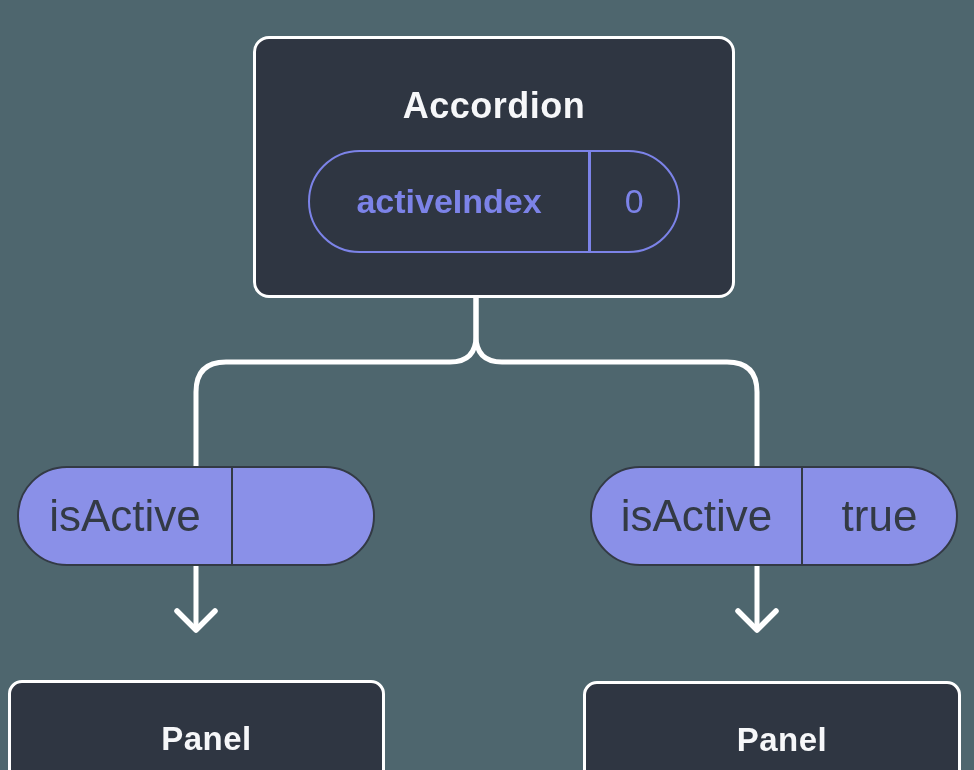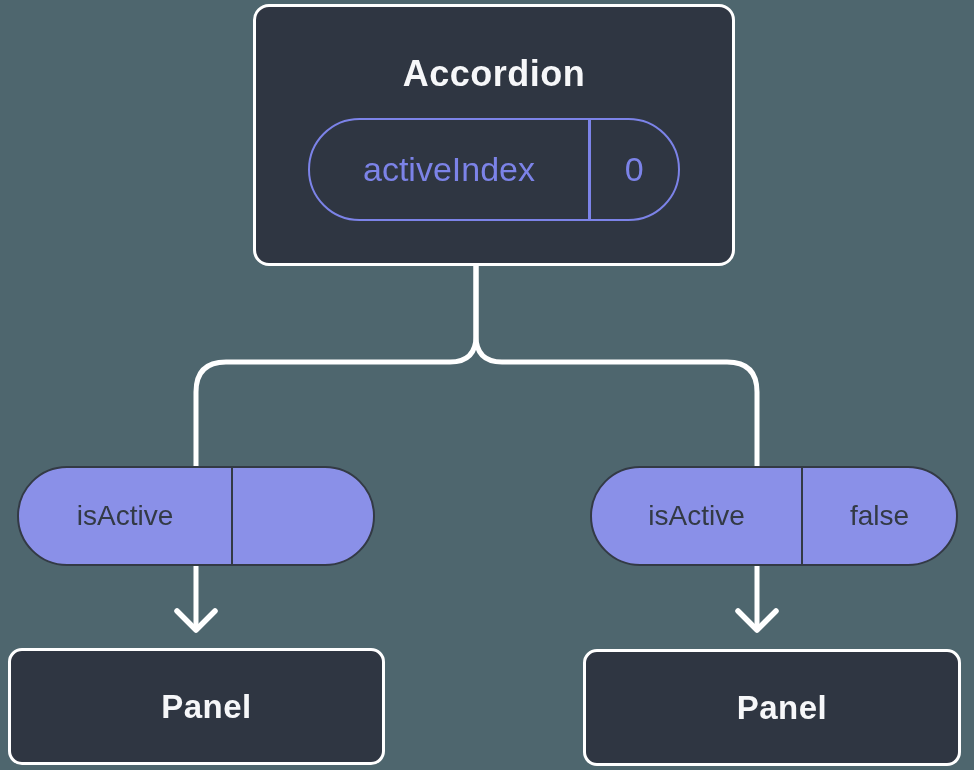--- a/index.html
+++ b/index.html
@@ -19,52 +19,53 @@
     background:var(--bg);
   }
   .canvas{position:relative;width:974px;height:770px;background:var(--bg);}
   .connector-svg{position:absolute;inset:0;z-index:0;}
 
   .node{
     position:absolute;z-index:1;
     background:var(--node-fill);
     border:3px solid var(--node-border);
     border-radius:16px;
+    margin-top:32px;
   }
   .accordion-node{left:253px;top:4px;width:482px;height:262px;}
   .node-title{
     position:absolute;left:0;right:0;top:49px;
     text-align:center;
     color:var(--text-light);
     font-size:36px;font-weight:600;line-height:1;
     letter-spacing:.5px;
   }
   .prop-pill{
     position:absolute;left:52px;top:111px;
     width:372px;height:103px;
     border:2.5px solid var(--accent);
     border-radius:52px;
     display:flex;align-items:stretch;
     color:var(--accent);
     font-size:34px;
   }
   .prop-pill .cell{display:flex;align-items:center;justify-content:center;}
-  .prop-pill .cell.name{width:278px;}
+  .prop-pill .cell.name{width:278px;font-weight:bold;}
   .prop-pill .cell.value{flex:1;}
   .prop-pill .divider{width:2.5px;background:var(--accent);}
 
   .state-pill{
     position:absolute;z-index:1;
     height:100px;
     background:var(--pill-fill);
     border:2px solid var(--pill-ink);
     border-radius:50px;
     display:flex;align-items:stretch;
     color:var(--pill-ink);
-    font-size:28px;
+    font-size:44px;
   }
   .state-pill .cell{display:flex;align-items:center;justify-content:center;}
   .state-pill .divider{width:2px;background:var(--pill-ink);}
   .state-pill.left{left:17px;top:466px;width:358px;}
   .state-pill.left .cell.name{width:212px;}
   .state-pill.left .cell.value{flex:1;}
   .state-pill.right{left:590px;top:466px;width:368px;}
   .state-pill.right .cell.name{width:209px;}
   .state-pill.right .cell.value{flex:1;}
 
@@ -101,21 +102,21 @@
   </div>
 
   <div class="state-pill left">
     <div class="cell name">isActive</div>
     <div class="divider"></div>
   </div>
 
   <div class="state-pill right">
     <div class="cell name">isActive</div>
     <div class="divider"></div>
-    <div class="cell value">false</div>
+    <div class="cell value">true</div>
   </div>
 
   <div class="node panel-node left">
     <span>Panel</span>
   </div>
 
   <div class="node panel-node right">
     <span>Panel</span>
   </div>
 

